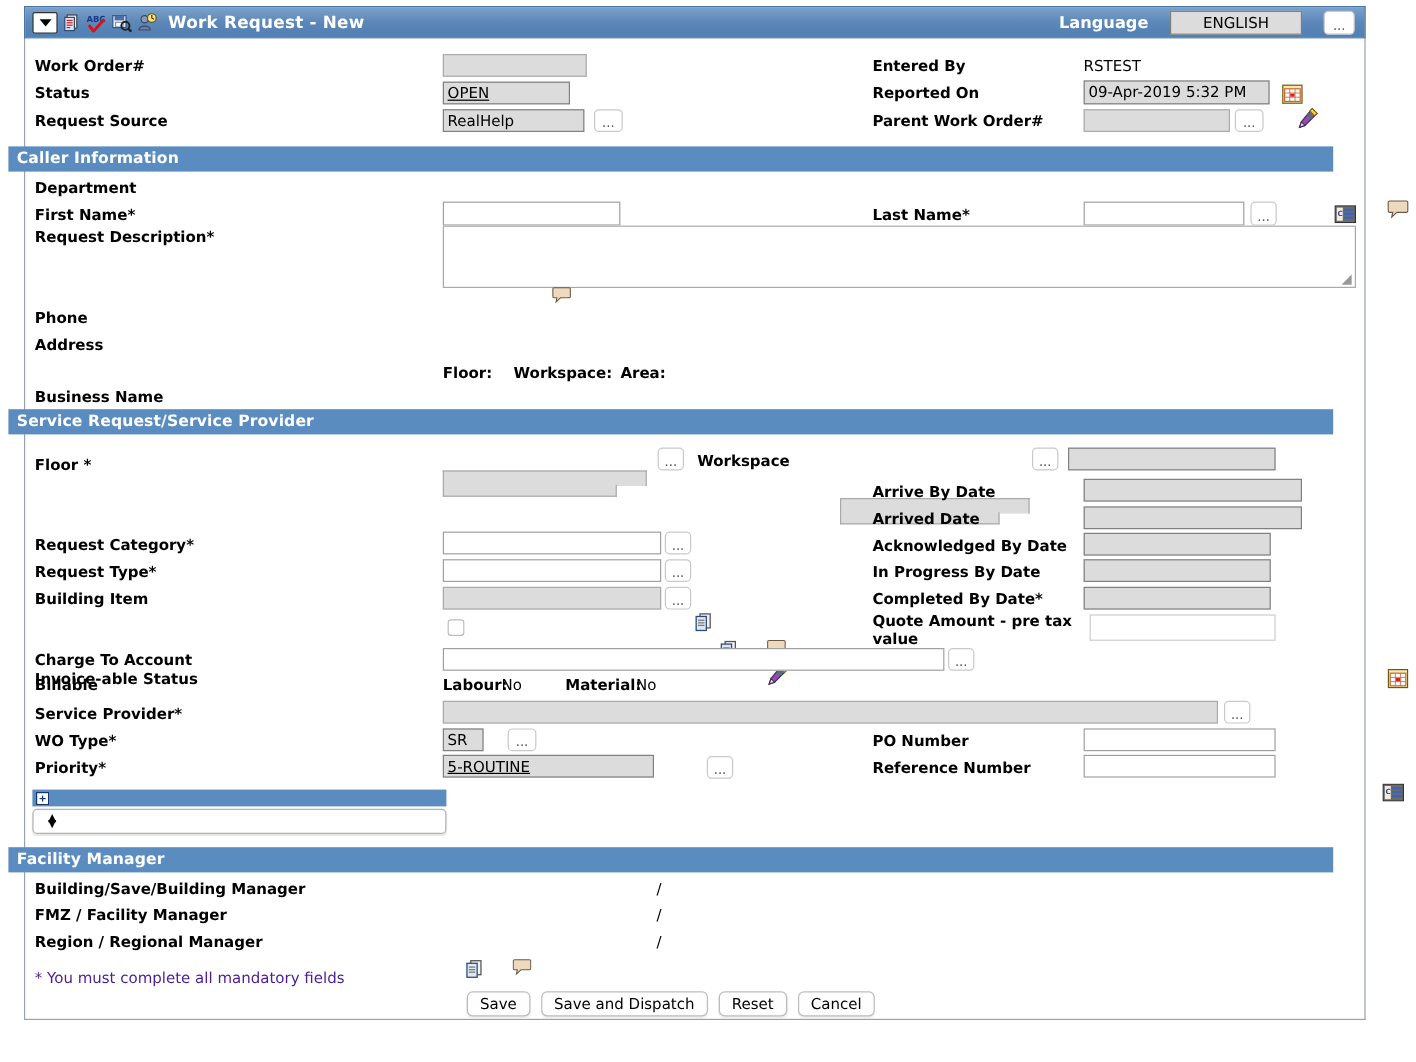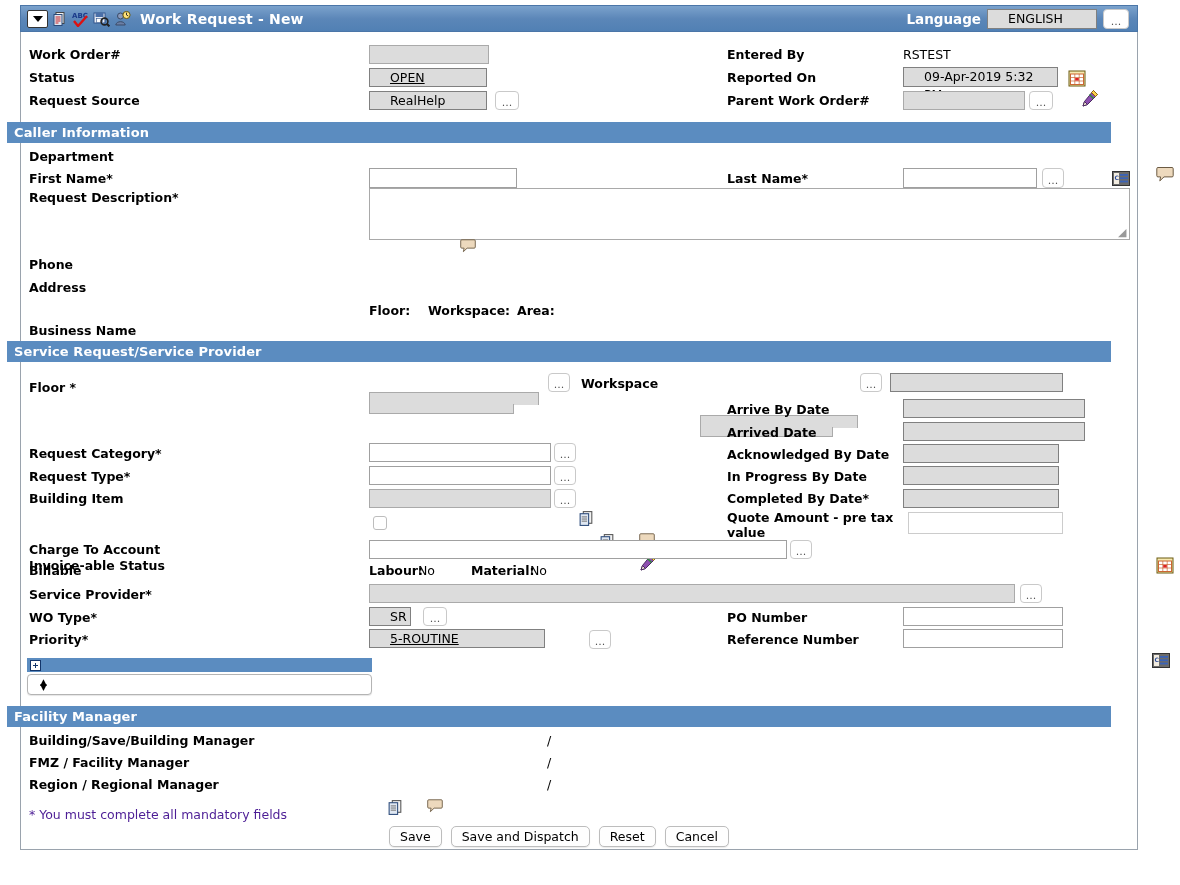--- a/index.html
+++ b/index.html
@@ -19,38 +19,38 @@
     position:absolute;left:20px;top:5px;width:1118px;height:27px;
     background:linear-gradient(to bottom,#7ba2cc 0%,#5b86b8 52%,#5180b4 100%);
     border:1px solid #4b76a8;box-sizing:border-box;
     display:flex;align-items:center;
   }
   .tb-icons{display:flex;align-items:center;gap:4px;margin-left:6px;}
   .tb-title{
     color:#fff;font-weight:bold;font-size:14px;margin-left:9px;
     letter-spacing:.2px;white-space:nowrap;
   }
-  .tb-right{margin-left:auto;display:flex;align-items:center;gap:6px;margin-right:8px;}
+  .tb-right{margin-left:auto;display:flex;align-items:center;gap:18px;margin-right:8px;text-align:center;}
   .tb-lang-label{color:#fff;font-weight:bold;font-size:13.5px;}
   
   .dd-btn{
     width:19px;height:16px;background:#fff;border:1px solid #333;
     border-radius:2px;display:flex;align-items:center;justify-content:center;
   }
   .dd-btn i{
     width:0;height:0;border-left:5px solid transparent;border-right:5px solid transparent;
     border-top:6px solid #000;display:block;
   }
   
   .lbl{font-weight:bold;font-size:12.5px;color:#000;white-space:nowrap;}
   .val{font-size:12.5px;color:#000;white-space:nowrap;}
   .fld{
     box-sizing:border-box;height:19px;border:1px solid #a0a0a0;background:#fff;
     font-family:"DejaVu Sans","Liberation Sans",sans-serif;font-size:12.5px;
-    padding:0 20px;color:#000;line-height:17px;
+    padding:0 3px;color:#000;line-height:17px;
   }
   .fld.dis{background:#dcdcdc;border:1px solid #aaa;color:#000;}
   .fld.ro{background:#dcdcdc;border:1px solid #808080;}
   .fld.lite{border:1px solid #ccc;background:#fff;}
   .dots{
     box-sizing:border-box;height:19px;min-width:22px;padding:0 4px;
     background:#fff;border:1px solid #c9c9c9;border-radius:4px;
     font-size:11px;color:#555;display:flex;align-items:flex-end;
     justify-content:center;line-height:13px;
   }
@@ -164,21 +164,21 @@
     <div class="fld ro" style="width:110px;height:20px;line-height:18px;">ENGLISH</div>
     <div class="dots" style="width:26px;height:20px;">...</div>
   </div>
 </div>
 
 
 <div class="abs lbl" style="left:29px;top:47px;">Work Order#</div>
 <div class="abs fld dis" style="left:369px;top:45px;width:120px;"></div>
 
 <div class="abs lbl" style="left:29px;top:70px;">Status</div>
-<div class="abs fld ro" style="left:369px;top:68px;width:118px;text-decoration:underline;">OPEN</div>
+<div class="abs fld ro" style="left:369px;top:68px;width:106px;text-decoration:underline;">OPEN</div>
 
 <div class="abs lbl" style="left:29px;top:93px;">Request Source</div>
 <div class="abs fld ro" style="left:369px;top:91px;width:118px;">RealHelp</div>
 <div class="abs dots" style="left:495px;top:91px;width:24px;">...</div>
 
 <div class="abs lbl" style="left:727px;top:47px;">Entered By</div>
 <div class="abs val" style="left:903px;top:47px;">RSTEST</div>
 
 <div class="abs lbl" style="left:727px;top:70px;">Reported On</div>
 <div class="abs fld ro" style="left:903px;top:67px;width:155px;height:20px;line-height:18px;">09-Apr-2019 5:32 PM</div>

